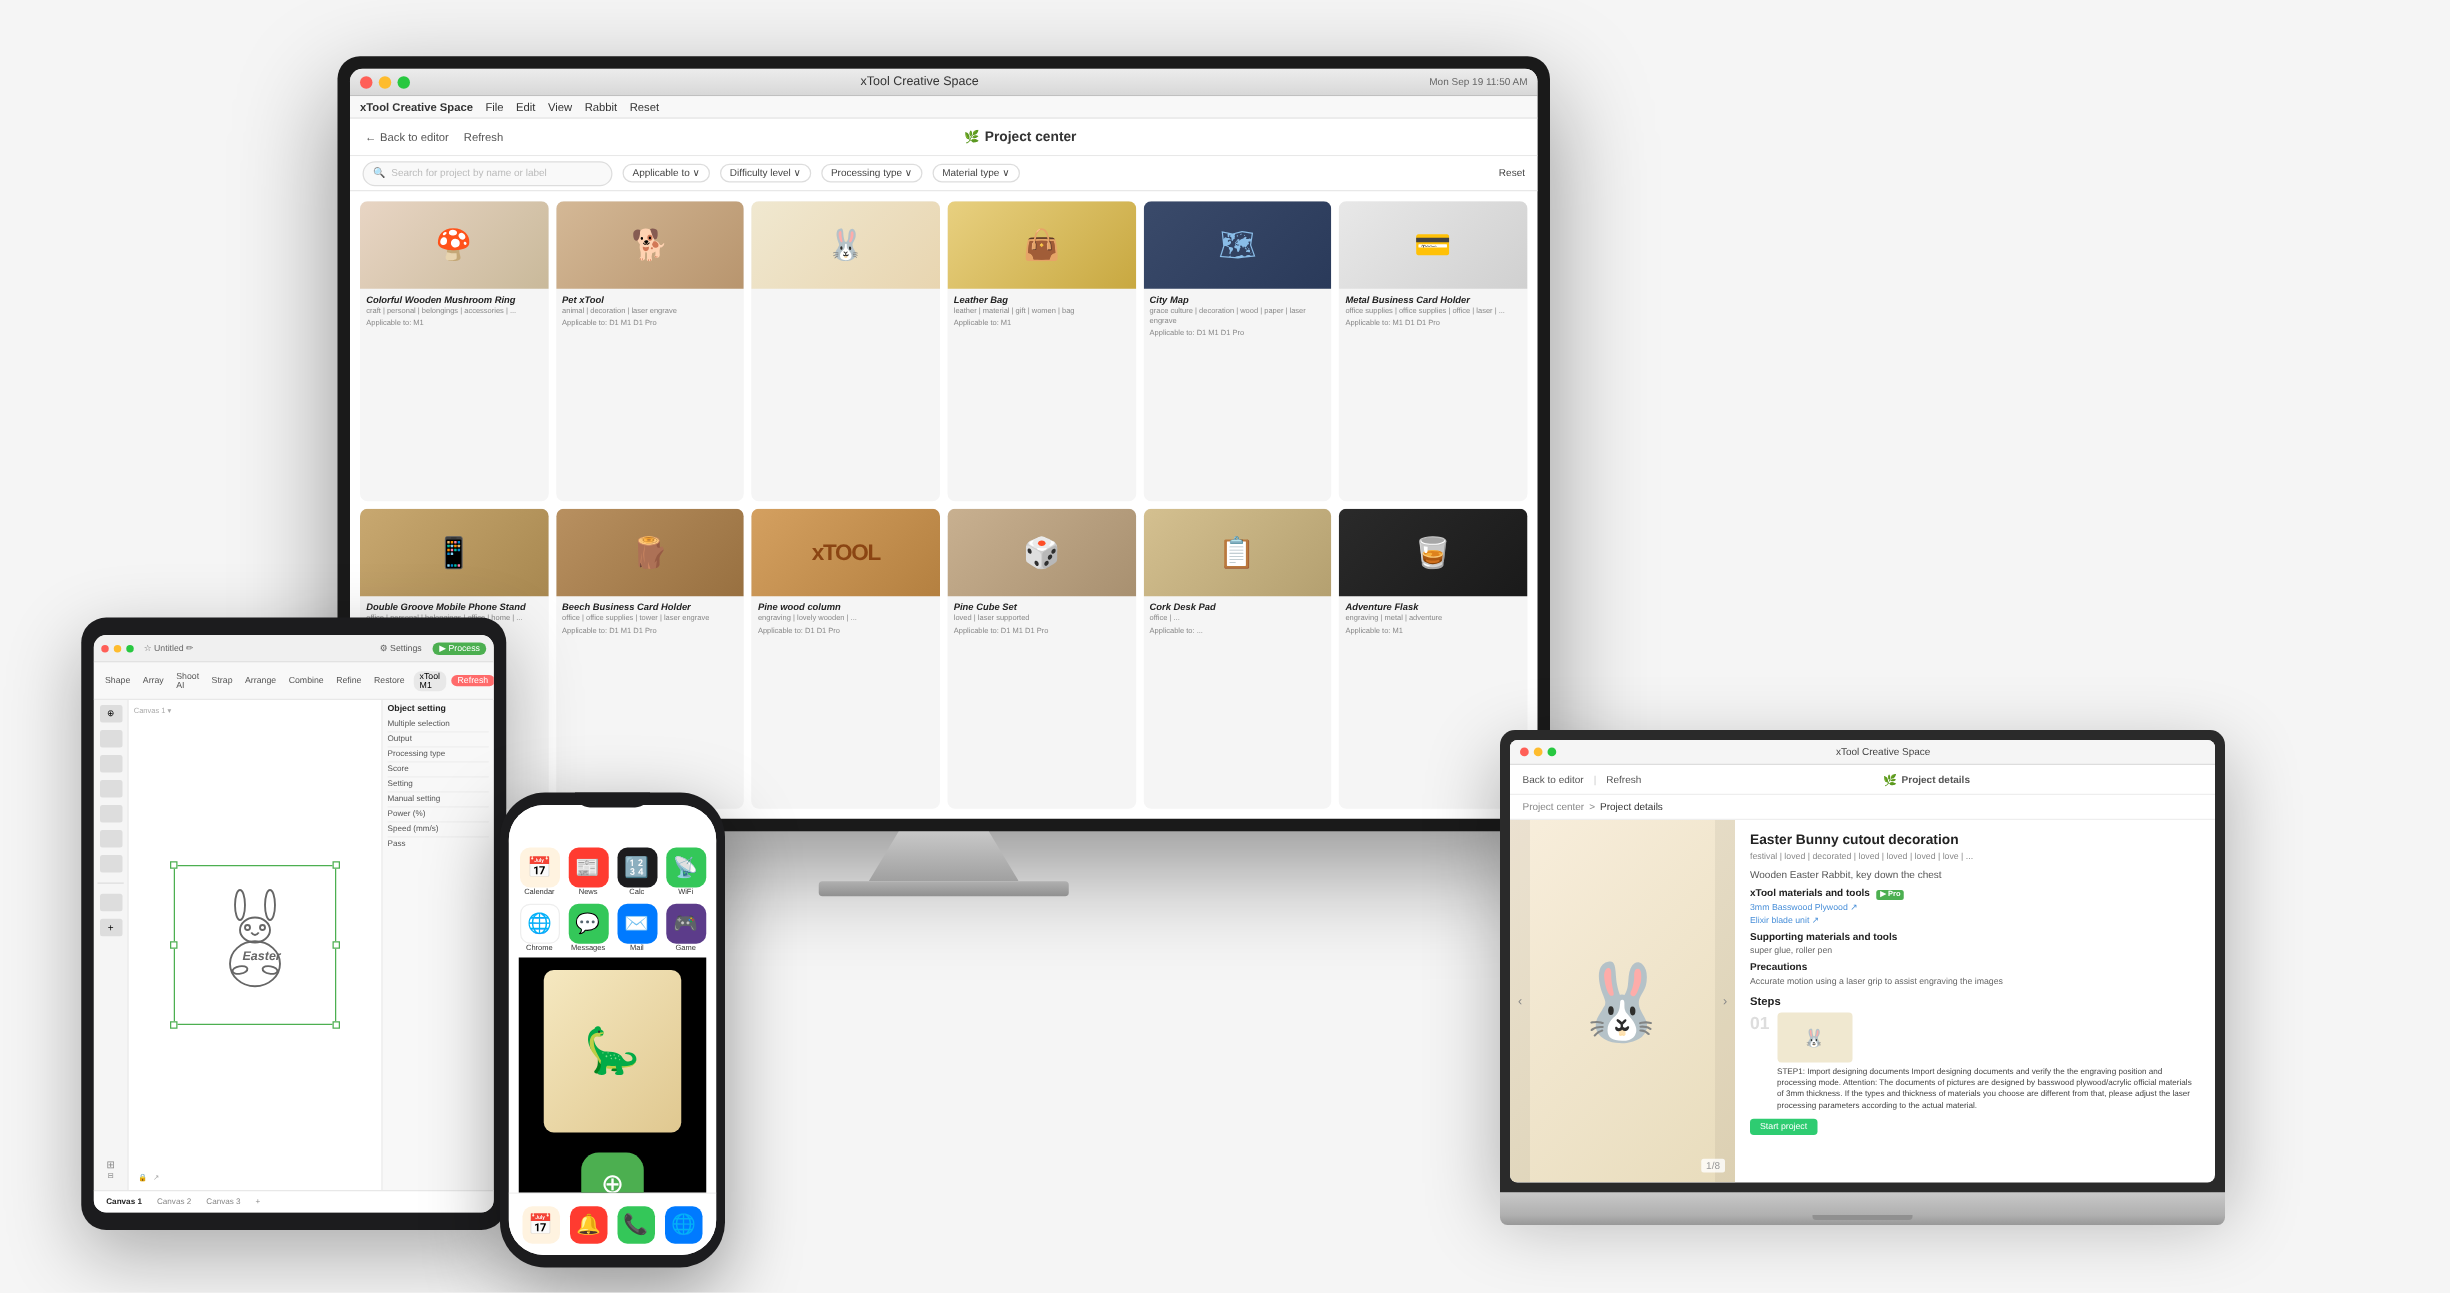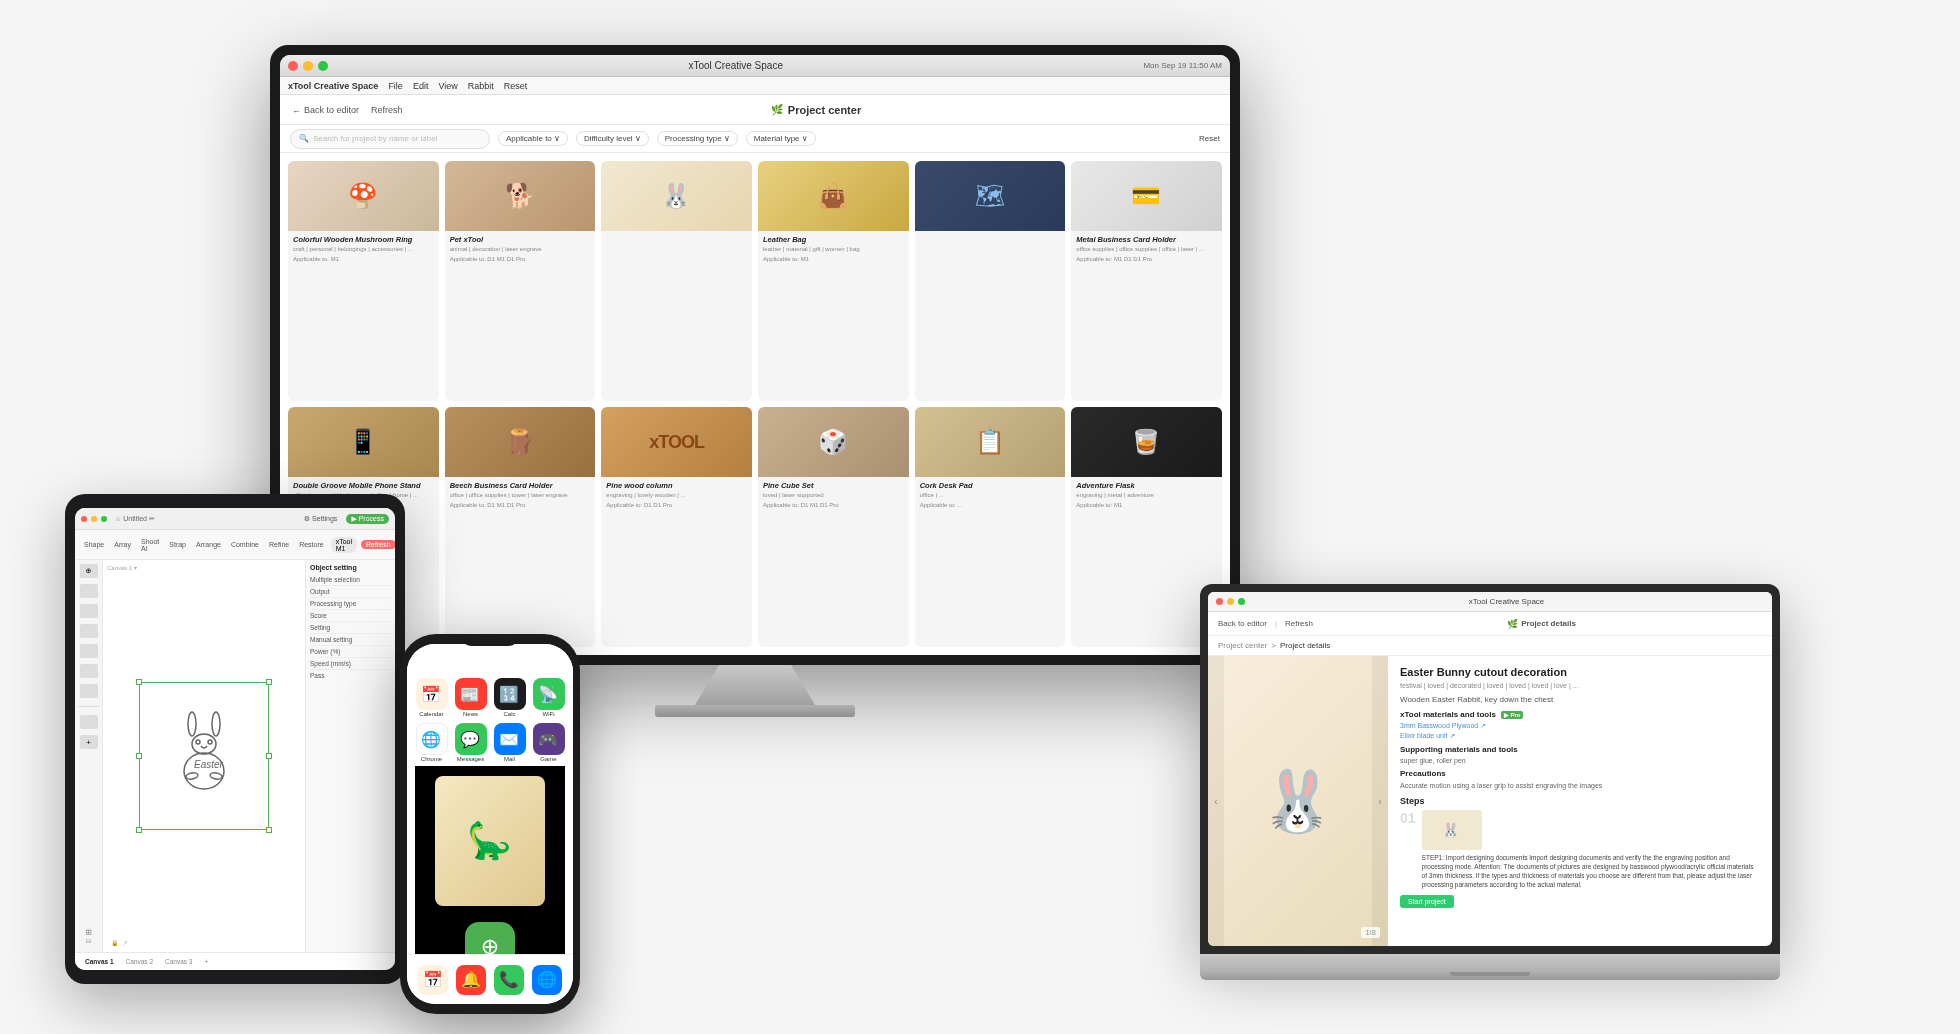--- a/index.html
+++ b/index.html
@@ -402,26 +402,27 @@
     .ipad-canvas-area {
       flex: 1;
       background: #fff;
       position: relative;
       display: flex;
       align-items: center;
       justify-content: center;
     }
     .ipad-canvas-content {
       width: 130px;
-      height: 148px;
+      height: 128px;
       border: 1.5px solid #4CAF50;
       position: relative;
       display: flex;
       align-items: center;
       justify-content: center;
+      font-weight: bold;
     }
     .ipad-right-panel {
       width: 90px;
       background: #f8f8f8;
       border-left: 1px solid #e8e8e8;
       padding: 4px;
       font-size: 6.5px;
       color: #555;
     }
     .ipad-right-title {
@@ -708,20 +709,25 @@
           <div class="card-shape img-bag">👜</div>
           <div class="project-card-info">
             <div class="project-card-name">Leather Bag</div>
             <div class="project-card-tags">leather | material | gift | women | bag</div>
             <div class="project-card-applicable">Applicable to: M1</div>
           </div>
         </div>
 
         <div class="project-card">
           <div class="card-shape img-citymap" style="color:#8abde8;">🗺</div>
+          <div class="project-card-info">
+            <div class="project-card-name">City Map</div>
+            <div class="project-card-tags">grace culture | decoration | wood | paper | laser engrave</div>
+            <div class="project-card-applicable">Applicable to: D1  M1  D1 Pro</div>
+          </div>
         </div>
 
         <div class="project-card">
           <div class="card-shape img-bizcard">💳</div>
           <div class="project-card-info">
             <div class="project-card-name">Metal Business Card Holder</div>
             <div class="project-card-tags">office supplies | office supplies | office | laser | ...</div>
             <div class="project-card-applicable">Applicable to: M1  D1  D1 Pro</div>
           </div>
         </div>

